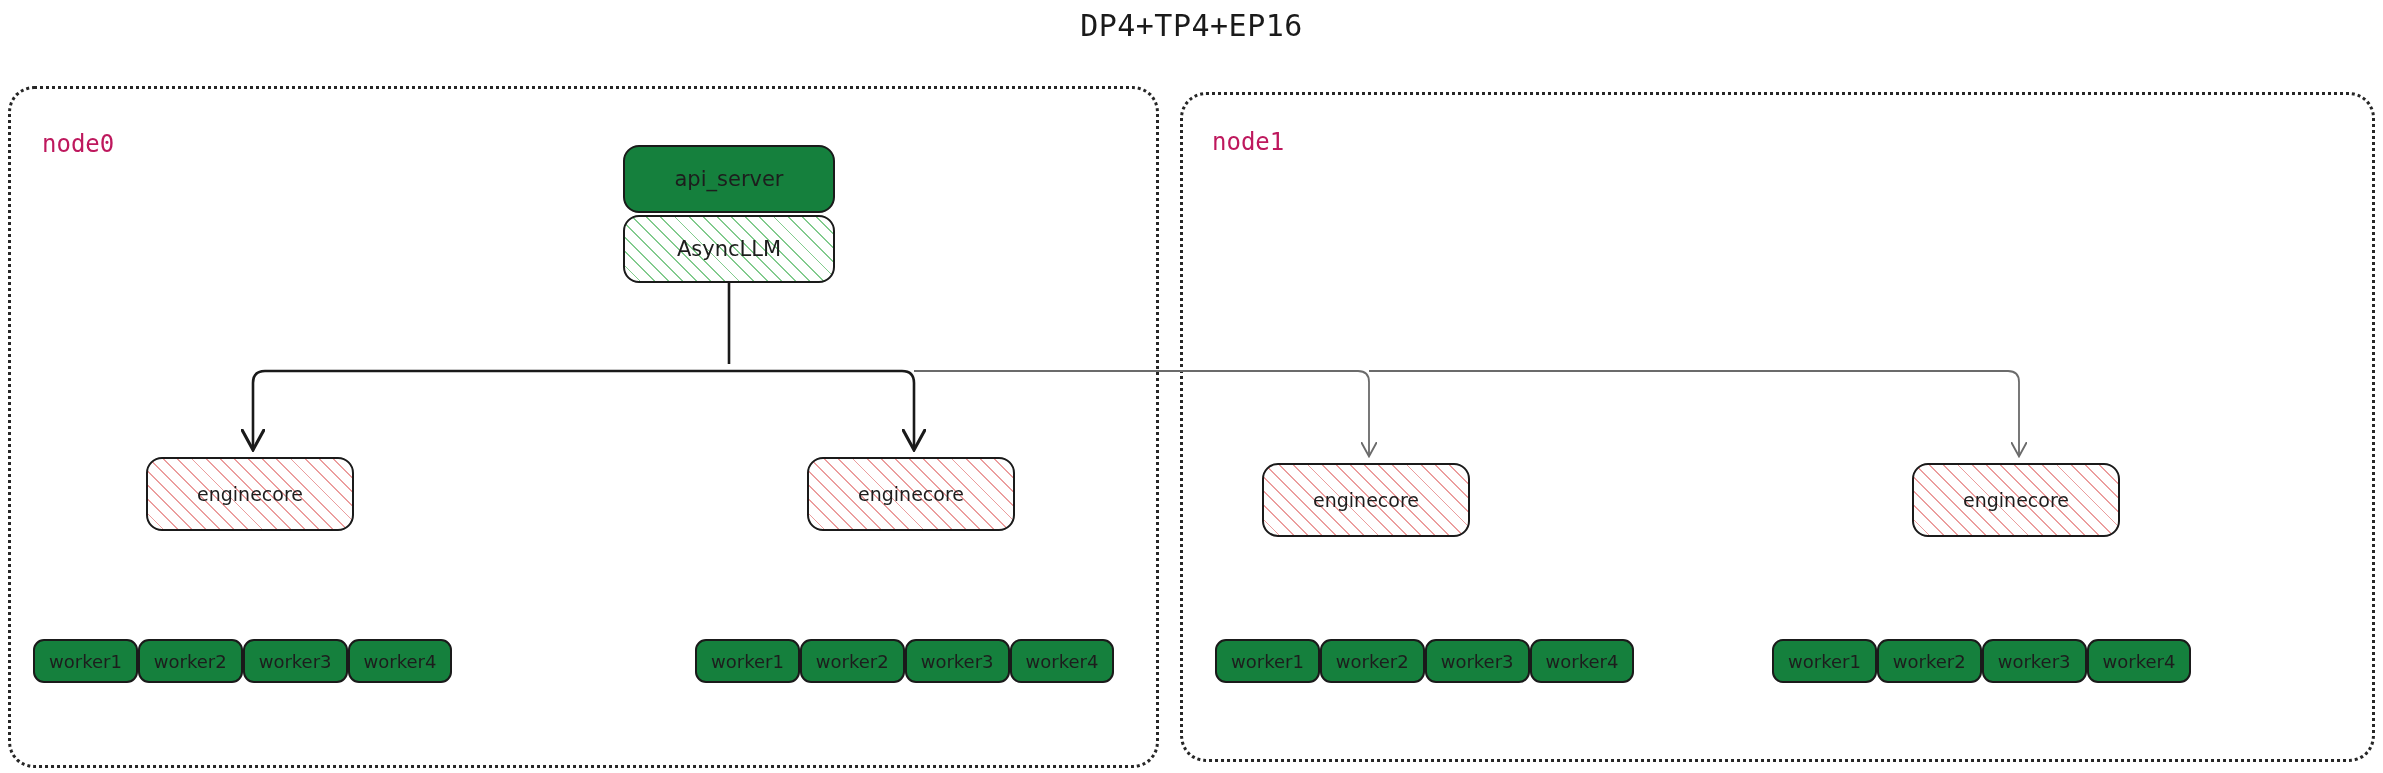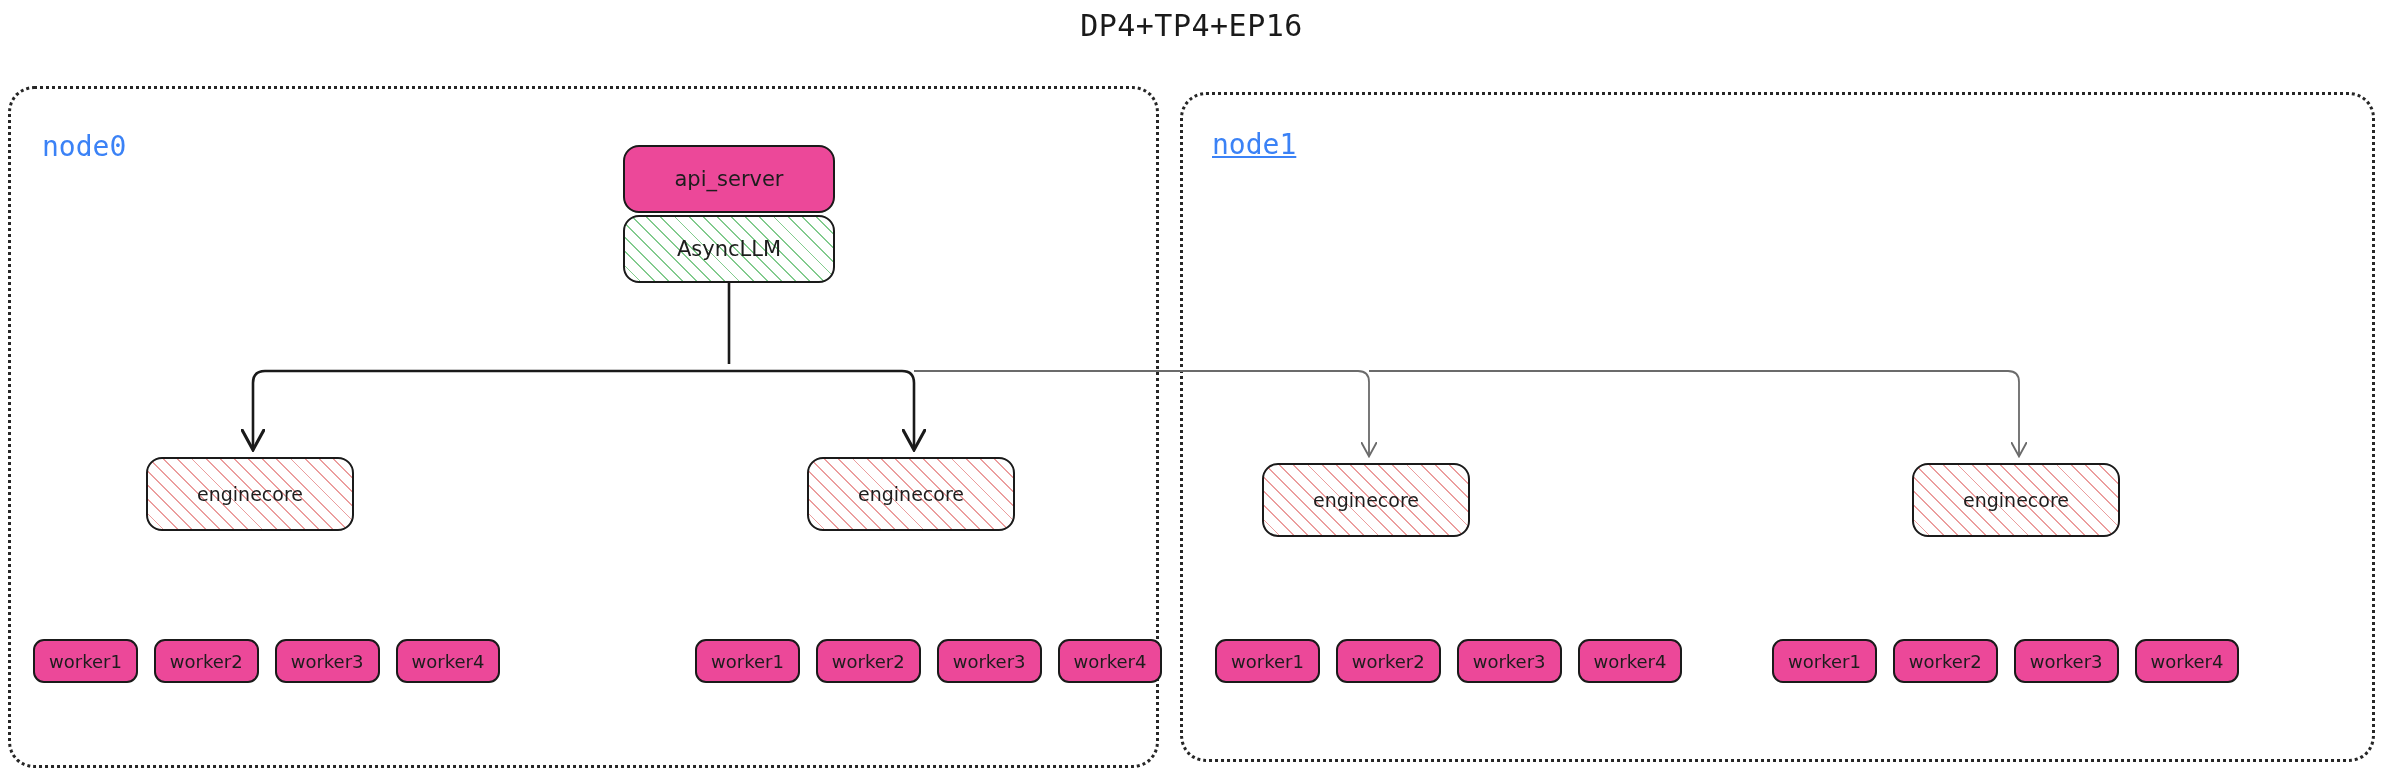--- a/index.html
+++ b/index.html
@@ -54,37 +54,37 @@
   }
   #node1-container {
     left: 1180px;
     top: 92px;
     width: 1195px;
     height: 670px;
   }
   .node-label {
     position: absolute;
     font-family: "DejaVu Sans Mono", monospace;
-    font-size: 28px;
-    color: #3b82f6;
+    font-size: 24px;
+    color: #be185d;
     white-space: nowrap;
   }
   #node0-label { left: 42px;   top: 130px; }
-  #node1-label { left: 1212px; top: 128px; text-decoration: underline; }
+  #node1-label { left: 1212px; top: 128px; }
 
   
   .box {
     position: absolute;
     box-sizing: border-box;
     display: flex;
     align-items: center;
     justify-content: center;
     border: 2.5px solid #1a1a1a;
     border-radius: 14px;
-    background: #ec4899;
+    background: #15803d;
     color: #1d1d1d;
     font-family: "DejaVu Sans", sans-serif;
     white-space: nowrap;
     z-index: 5;
   }
 
   
   #api-server-box {
     left: 623px;
     top: 145px;
@@ -137,21 +137,20 @@
     height: 44px;
     font-size: 18px;
     border-radius: 11px;
     border-width: 2.5px;
     padding: 0 14px;
     min-width: 86px;
   }
   .worker-row {
     position: absolute;
     display: flex;
-    gap: 16px;
     z-index: 5;
   }
   #worker-row-0 { left: 33px;   top: 639px; }
   #worker-row-1 { left: 695px;  top: 639px; }
   #worker-row-2 { left: 1215px; top: 639px; }
   #worker-row-3 { left: 1772px; top: 639px; }
   .worker-row .worker-box { position: relative; left: auto; top: auto; }
 
   
   #connectors {

